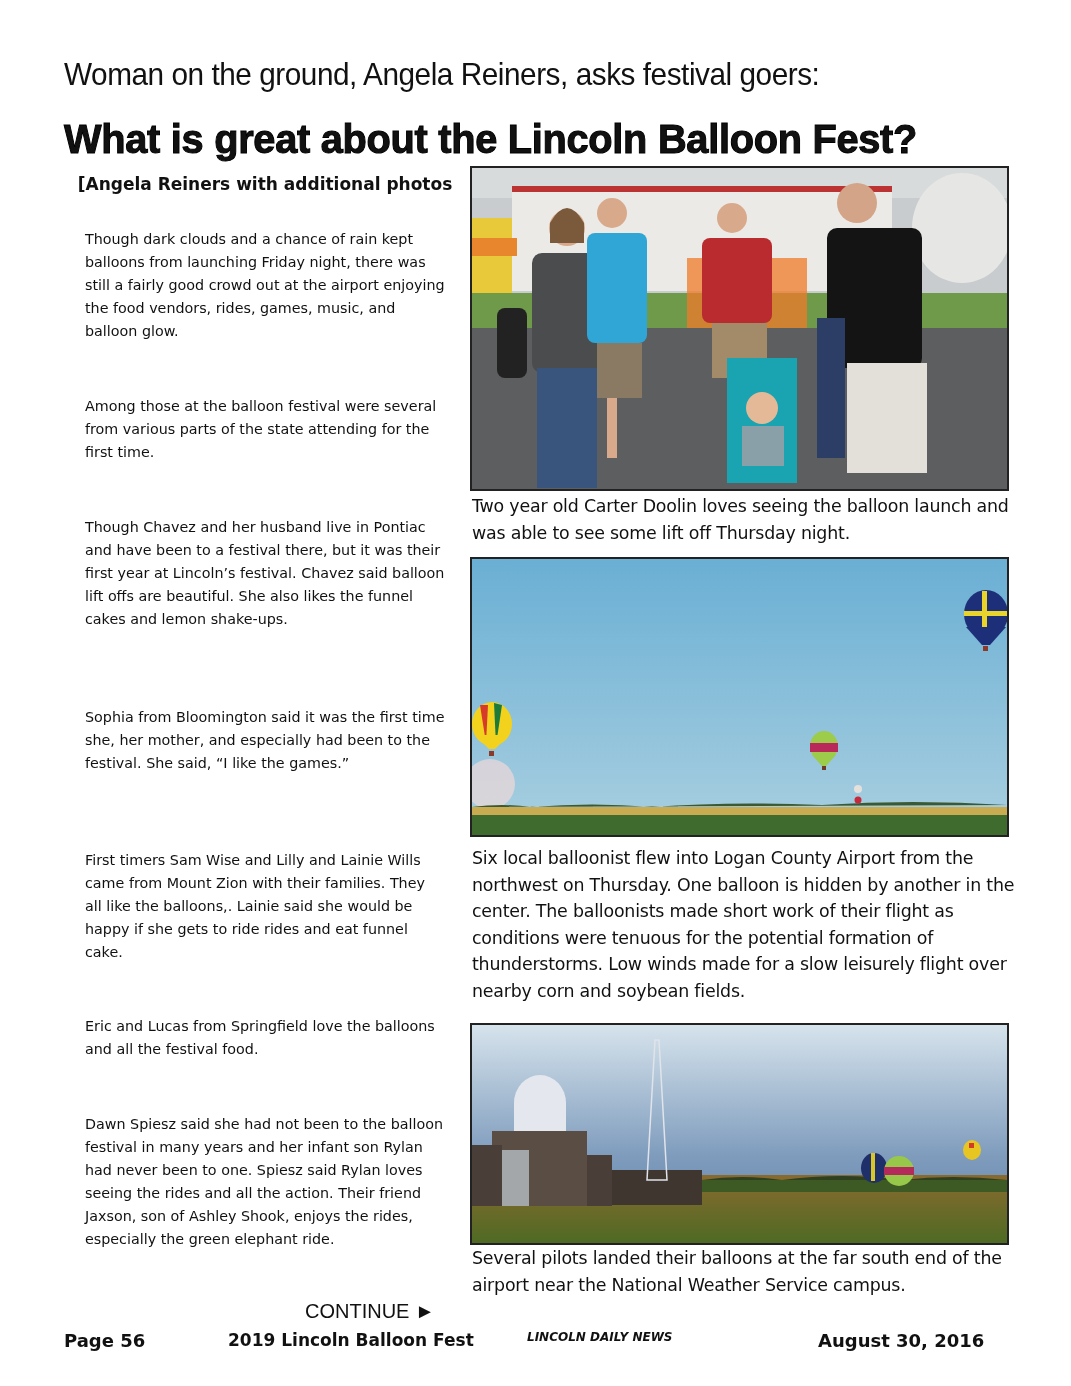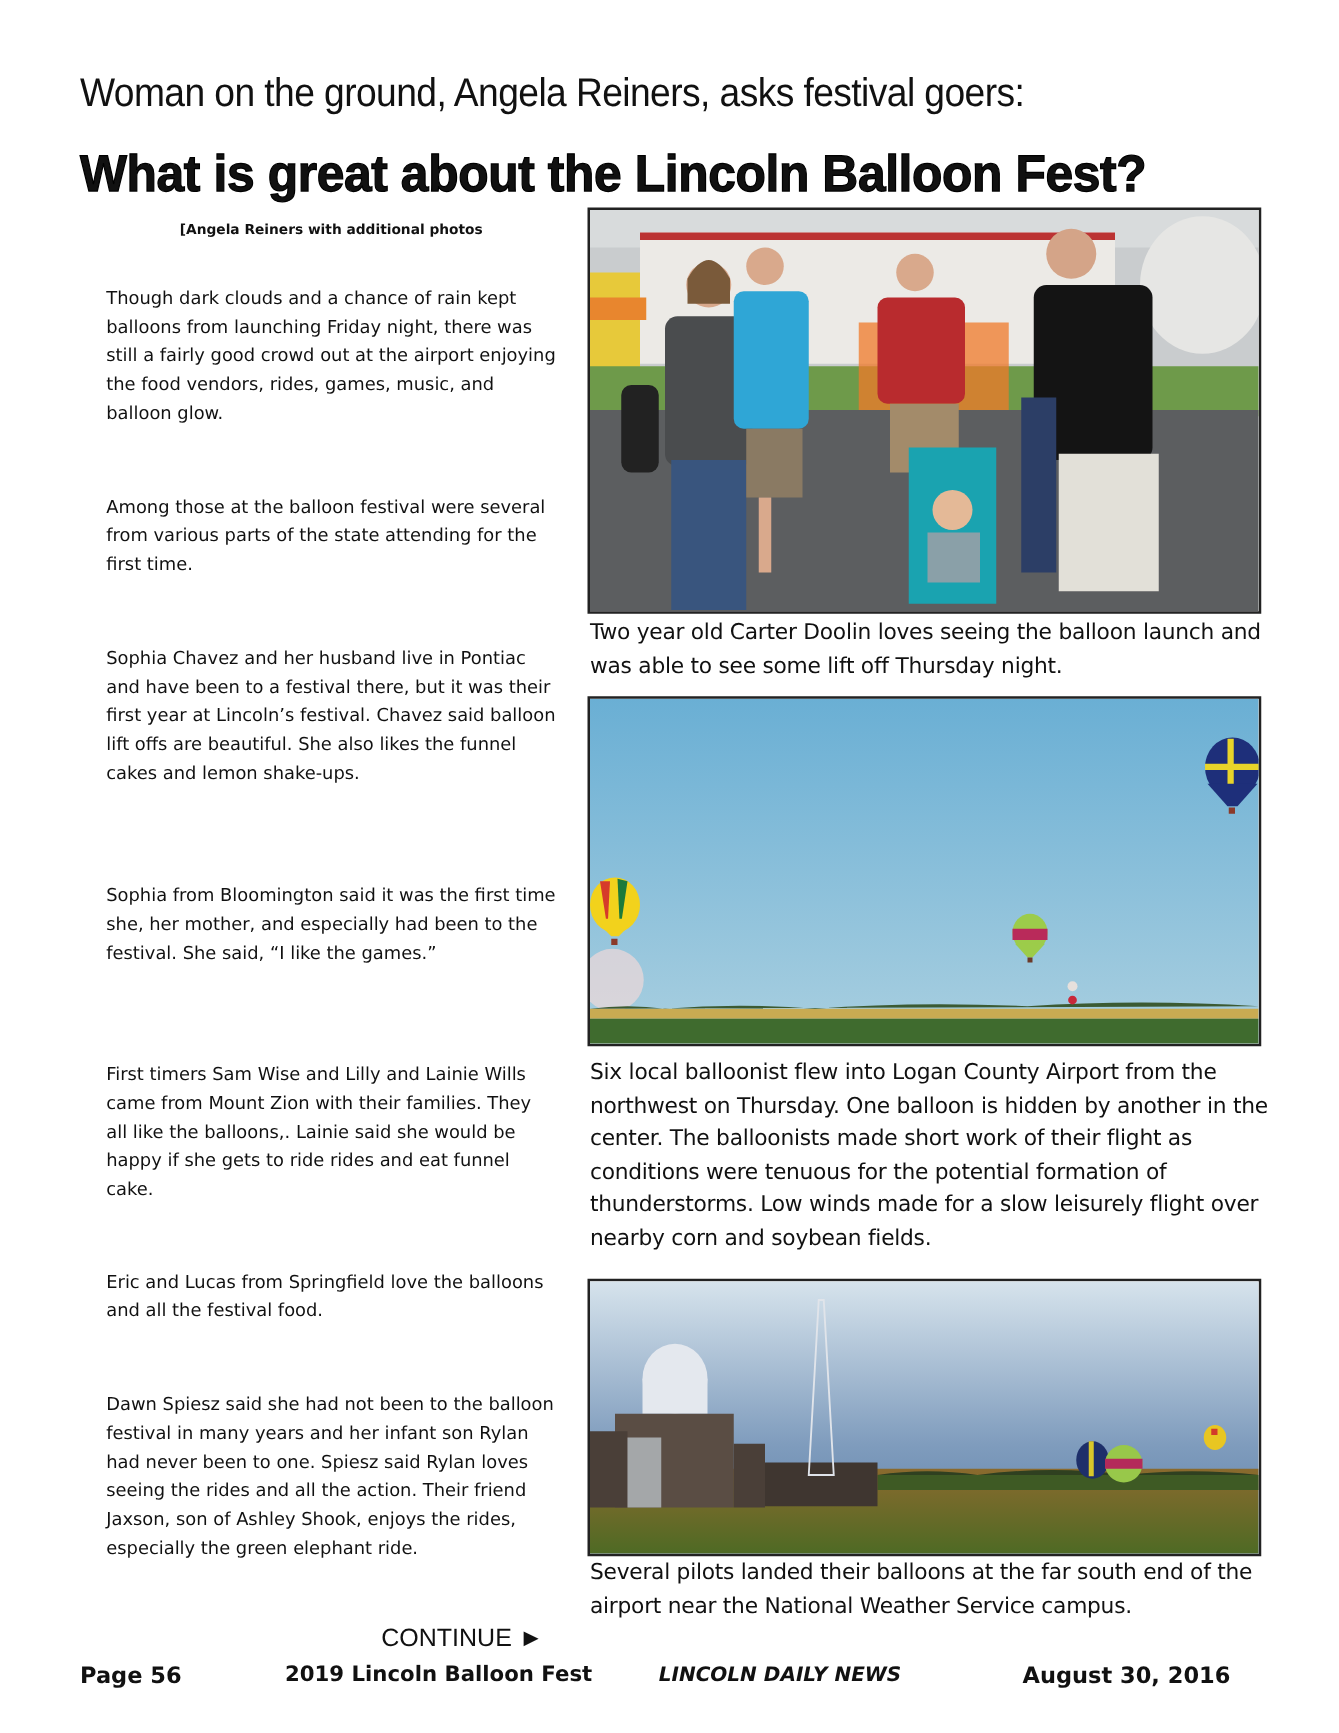--- a/index.html
+++ b/index.html
@@ -1,39 +1,39 @@
 <!DOCTYPE html>
 <html><head>
 <meta charset="utf-8">
 <style>
   html, body { margin: 0; padding: 0; background: #ffffff; }
   body { width: 1071px; height: 1386px; position: relative; overflow: hidden; color: #111; }
   .kicker { position: absolute; left: 64px; top: 56px; font-family: "Liberation Sans", sans-serif; font-size: 32px; font-weight: normal; letter-spacing: -0.5px; transform: scaleX(0.93); transform-origin: left; white-space: nowrap; }
   .headline { position: absolute; left: 64px; top: 116px; font-family: "Liberation Sans", sans-serif; font-size: 41px; font-weight: bold; white-space: nowrap; letter-spacing: -0.3px; transform: scaleX(0.97); transform-origin: left; -webkit-text-stroke: 1px #000; }
-  .byline { position: absolute; left: 70px; top: 172px; width: 390px; text-align: center; font-family: "DejaVu Sans", sans-serif; font-weight: bold; font-size: 11px; line-height: 24px; }
+  .byline { position: absolute; left: 70px; top: 172px; width: 390px; text-align: center; font-family: "DejaVu Sans", sans-serif; font-weight: bold; font-size: 17px; line-height: 24px; }
   .col { position: absolute; left: 85px; width: 360px; font-family: "DejaVu Sans", sans-serif; font-size: 14.3px; line-height: 23px; }
   .continue { position: absolute; left: 305px; top: 1300px; font-family: "Liberation Sans", sans-serif; font-size: 20px; }
   .photo { position: absolute; border: 2px solid #222; box-sizing: border-box; overflow: hidden; }
   .caption { position: absolute; left: 472px; width: 545px; font-family: "DejaVu Sans", sans-serif; font-size: 17.4px; line-height: 26.5px; letter-spacing: -0.2px; }
   .footer { position: absolute; top: 1330px; font-family: "DejaVu Sans", sans-serif; font-size: 18px; white-space: nowrap; font-weight: bold; }
   svg { display: block; }
 </style>
 </head>
 <body>
 
 <div class="kicker">Woman on the ground, Angela Reiners, asks festival goers:</div>
 <div class="headline">What is great about the Lincoln Balloon Fest?</div>
 
 <div class="byline">
   <div>[Angela Reiners with additional photos</div>
 </div>
 
 <p class="col" style="top:228px;margin:0;">Though dark clouds and a chance of rain kept balloons from launching Friday night, there was still a fairly good crowd out at the airport enjoying the food vendors, rides, games, music, and balloon glow.</p>
 <p class="col" style="top:395px;margin:0;">Among those at the balloon festival were several from various parts of the state attending for the first time.</p>
-<p class="col" style="top:516px;margin:0;">Sophia Chavez and her husband live in Pontiac and have been to a festival there, but it was their first year at Lincoln’s festival. Chavez said balloon lift offs are beautiful. She also likes the funnel cakes and lemon shake-ups.</p>
+<p class="col" style="top:516px;margin:0;">Though Chavez and her husband live in Pontiac and have been to a festival there, but it was their first year at Lincoln’s festival. Chavez said balloon lift offs are beautiful. She also likes the funnel cakes and lemon shake-ups.</p>
 <p class="col" style="top:706px;margin:0;">Sophia from Bloomington said it was the first time she, her mother, and especially had been to the festival.   She said, “I like the games.”</p>
 <p class="col" style="top:849px;margin:0;">First timers Sam Wise and Lilly and Lainie Wills came from Mount Zion with their families.  They all like the balloons,.  Lainie said she would be happy if she gets to ride rides and eat funnel cake.</p>
 <p class="col" style="top:1015px;margin:0;">Eric and Lucas from Springfield love the balloons and all the festival food.</p>
 <p class="col" style="top:1113px;margin:0;">Dawn Spiesz said she had not been to the balloon festival in many years and her infant son Rylan had never been to one.  Spiesz said Rylan loves seeing the rides and all the action.  Their friend Jaxson, son of Ashley Shook, enjoys the rides, especially the green elephant ride.</p>
 
 <div class="continue">CONTINUE ►</div>
 
 <div class="photo" style="left:470px;top:166px;width:539px;height:325px;" title="Group of festival goers standing around a toddler in a striped stroller, trailers and orange fencing behind">
   <svg width="535" height="321" viewBox="0 0 535 321">
     <rect width="535" height="321" fill="#c9ccce"></rect>
@@ -145,14 +145,14 @@
     <ellipse cx="427" cy="146" rx="15" ry="15" fill="#98c84a"></ellipse>
     <rect x="412" y="142" width="30" height="8" fill="#b42a5a"></rect>
     <ellipse cx="500" cy="125" rx="9" ry="10" fill="#e8c622"></ellipse>
     <rect x="497" y="118" width="5" height="5" fill="#d23a2a"></rect>
   </svg>
 </div>
 <div class="caption" style="top:1245px;">Several pilots landed their balloons at the far south end of the airport near the National Weather Service campus.</div>
 
 <div class="footer" style="left:64px;">Page 56</div>
 <div class="footer" style="left:228px;font-weight:bold;font-size:17px;">2019 Lincoln Balloon Fest</div>
-<div class="footer" style="left:527px;font-weight:bold;font-style:italic;font-size:16px;">LINCOLN DAILY NEWS</div>
+<div class="footer" style="left:527px;font-weight:bold;font-style:italic;font-size:12px;">LINCOLN DAILY NEWS</div>
 <div class="footer" style="left:818px;">August 30, 2016</div>
 
 </body></html>

